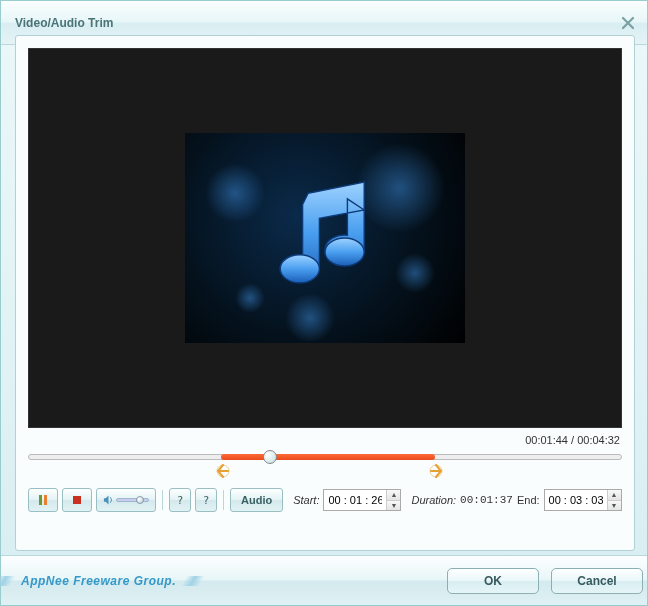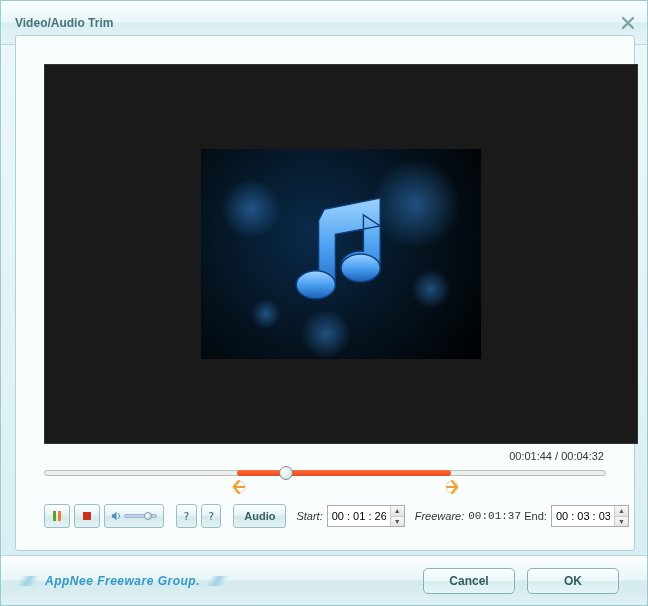--- a/index.html
+++ b/index.html
@@ -5,21 +5,21 @@
 * { box-sizing: border-box; margin: 0; padding: 0; font-family: Tahoma, Arial, sans-serif; }
 body { width: 648px; height: 606px; background: linear-gradient(to bottom, #d8f0f3, #c9e8ec); overflow: hidden; }
 
 .window { width: 648px; height: 606px; background: linear-gradient(to bottom, #ecf8fa, #d8eef2); border: 1px solid #9cc; position: relative; }
 
 .titlebar { height: 44px; display: flex; align-items: center; justify-content: space-between; padding: 0 8px 0 14px; background: linear-gradient(to bottom, #fafefe 0%, #e8f6f8 48%, #d9eef2 52%, #e4f3f6 100%); border-bottom: 1px solid #b8d8db; }
 .titlebar .title { font-size: 12px; color: #4a7478; font-weight: bold; }
 .titlebar .close { width: 22px; height: 18px; display: flex; align-items: center; justify-content: center; cursor: pointer; }
 .titlebar .close svg { width: 14px; height: 14px; }
 
-.inner-frame { position: absolute; left: 14px; top: 34px; width: 620px; height: 516px; background: #f9fdfe; border: 1px solid #b0d2d6; border-radius: 3px; padding: 28px; }
+.inner-frame { position: absolute; left: 14px; top: 34px; width: 620px; height: 516px; background: #f9fdfe; border: 1px solid #b0d2d6; border-radius: 3px; padding: 12px; }
 
 .preview { width: 594px; height: 380px; background: #1a1a1a; border: 1px solid #333; position: relative; display: flex; align-items: center; justify-content: center; }
 .preview-art { width: 280px; height: 210px; background: radial-gradient(circle at 40% 40%, #0a2a4a 0%, #04101a 60%, #000 100%); position: relative; overflow: hidden; display:flex; align-items:center; justify-content:center; }
 .preview-art .note { position: relative; z-index: 2; }
 
 .time-display { text-align: right; font-size: 11px; color: #333; margin: 6px 2px 2px 0; }
 
 .slider-area { position: relative; height: 30px; margin: 4px 0 8px; }
 .track-bg { position: absolute; left: 0; right: 0; top: 4px; height: 6px; background: #eee; border: 1px solid #bbb; border-radius: 3px; }
 .track-sel { position: absolute; left: 193px; width: 214px; top: 4px; height: 6px; background: linear-gradient(to bottom, #ff6a3a, #e84c1a); border-radius: 3px; }
@@ -40,21 +40,21 @@
 .reset-btn { padding: 0 10px; font-weight: bold; }
 
 .time-label { margin-left: 6px; font-style: italic; }
 .spinbox { display: inline-flex; align-items: stretch; height: 22px; border: 1px solid #aaa; background: #fff; }
 .spinbox input { width: 62px; border: none; padding: 0 4px; font-size: 11px; text-align: left; outline: none; }
 .spin-btns { display: flex; flex-direction: column; width: 14px; border-left: 1px solid #ccc; }
 .spin-btns div { flex: 1; display: flex; align-items: center; justify-content: center; font-size: 7px; color: #555; cursor: pointer; background: linear-gradient(to bottom, #f8f8f8, #e4e4e4); }
 .spin-btns div:first-child { border-bottom: 1px solid #ccc; }
 .duration-val { display: inline-block; min-width: 52px; font-family: Liberation Mono, monospace; }
 
-.footer { position: absolute; left: 0; right: 0; bottom: 0; height: 50px; display: flex; align-items: center; justify-content: space-between; padding: 0 28px; background: linear-gradient(to bottom, #fcfeff 0%, #e8f6f8 48%, #d4eaee 52%, #dff1f4 100%); border-top: 1px solid #b8d8db; }
+.footer { position: absolute; left: 0; right: 0; bottom: 0; height: 50px; display: flex; align-items: center; justify-content: space-between; padding: 0 4px; background: linear-gradient(to bottom, #fcfeff 0%, #e8f6f8 48%, #d4eaee 52%, #dff1f4 100%); border-top: 1px solid #b8d8db; }
 .watermark { font-style: italic; font-size: 12px; color: #3498c8; font-weight: bold; letter-spacing: 0.5px; position: relative; padding: 3px 16px; }
 .watermark::before, .watermark::after { content: ""; position: absolute; top: 50%; width: 18px; height: 10px; background: linear-gradient(to right, rgba(160,210,230,0), #a0d2e6, rgba(160,210,230,0)); transform: translateY(-50%) skewX(-30deg); }
 .watermark::before { left: -10px; }
 .watermark::after { right: -10px; }
 .footer-btns { display: flex; gap: 12px; }
 .big-btn { width: 92px; height: 26px; border: 1px solid #8ab0b4; border-radius: 5px; background: linear-gradient(to bottom, #feffff, #eaf7f9 48%, #d8eef1 52%, #e6f5f7); font-size: 12px; color: #365a5e; cursor: pointer; display: flex; align-items: center; justify-content: center; font-weight: bold; }
 
 .bokeh { position: absolute; border-radius: 50%; background: radial-gradient(circle, rgba(60,140,220,0.5), rgba(60,140,220,0) 70%); }
 </style>
 </head>
@@ -148,36 +148,36 @@
 
       <span class="time-label">Start:</span>
       <div class="spinbox">
         <input value="00 : 01 : 26" style="">
         <div class="spin-btns">
           <div>▲</div>
           <div>▼</div>
         </div>
       </div>
 
-      <span class="time-label">Freeware:</span>
+      <span class="time-label">Duration:</span>
       <span class="duration-val">00:01:37</span>
 
       <span>End:</span>
       <div class="spinbox">
         <input value="00 : 03 : 03" style="">
         <div class="spin-btns">
           <div>▲</div>
           <div>▼</div>
         </div>
       </div>
     </div>
 
   </div>
 
   <div class="footer">
     <div class="watermark">AppNee Freeware Group.</div>
     <div class="footer-btns">
+      <div class="big-btn">OK</div>
       <div class="big-btn">Cancel</div>
-      <div class="big-btn">OK</div>
     </div>
   </div>
 
 </div>
 
 </body></html>

